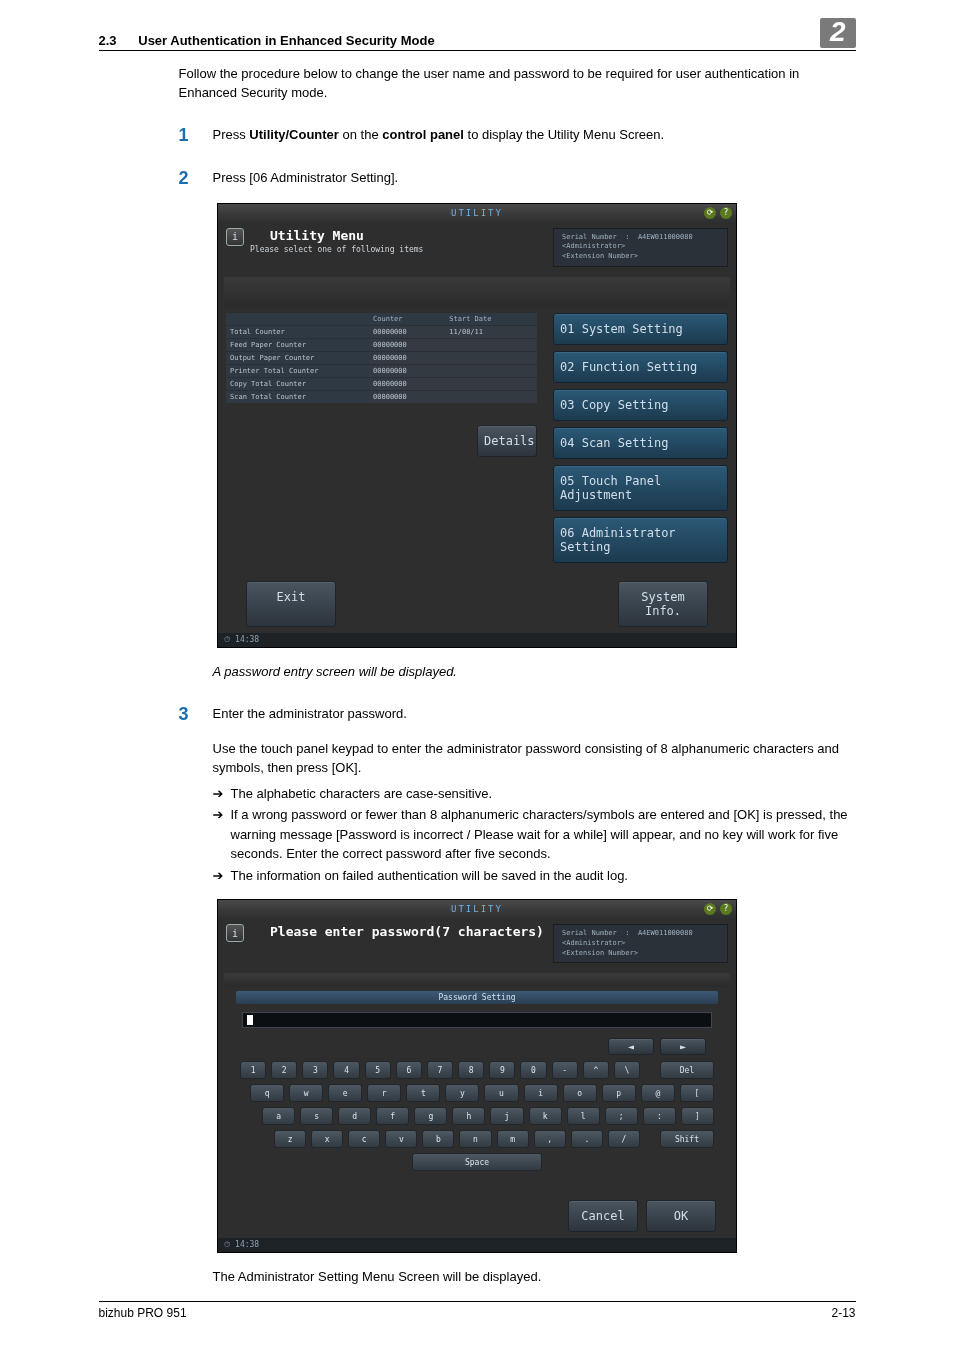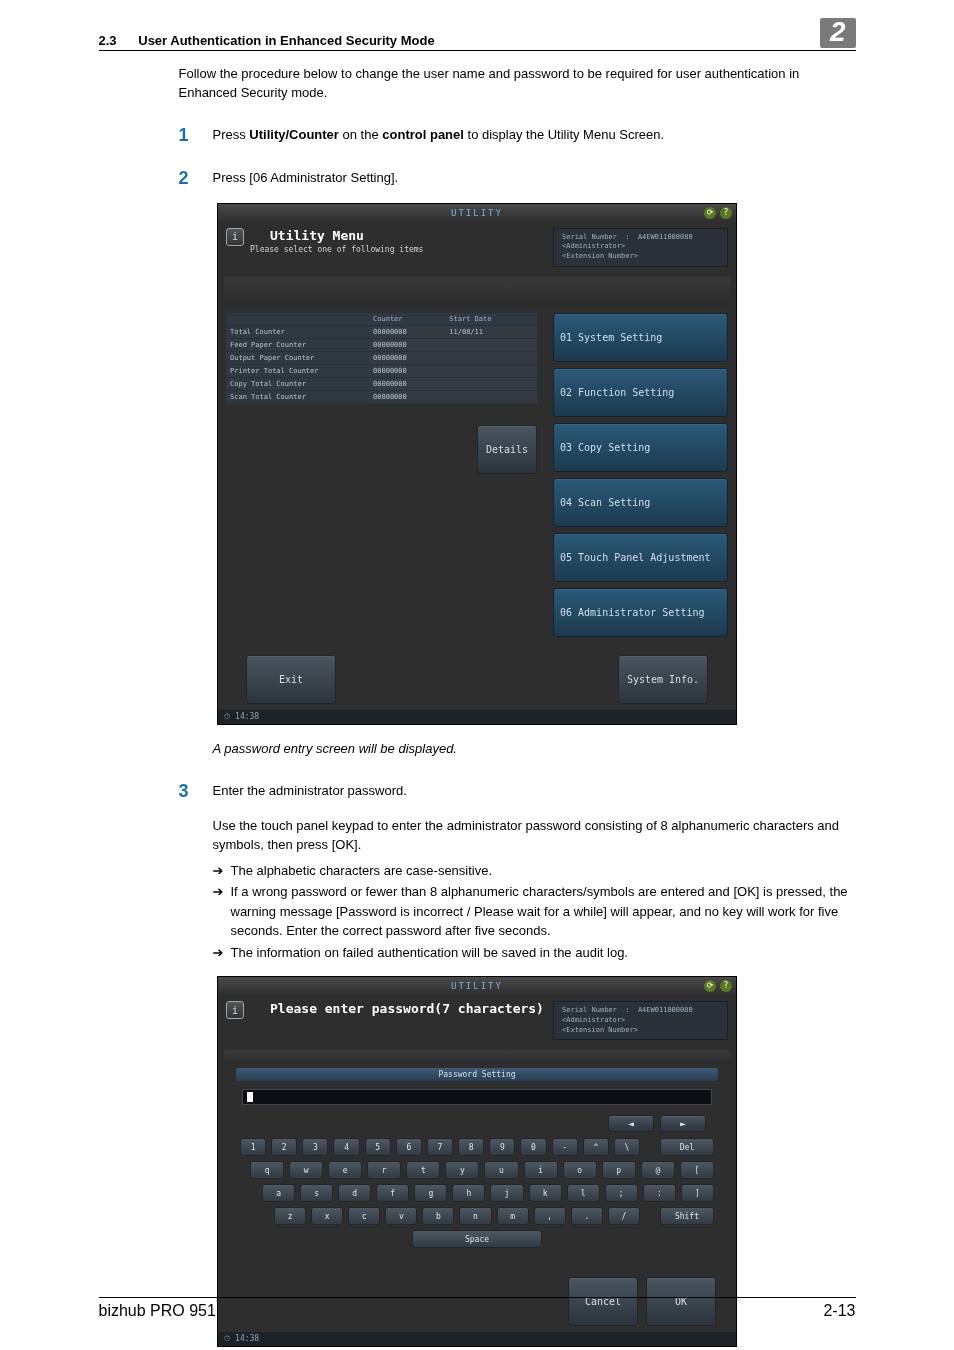--- a/index.html
+++ b/index.html
@@ -48,21 +48,21 @@
   .shot .leftpanel { flex:1; }
   .shot .rightpanel { width:175px; flex:0 0 175px; display:flex; flex-direction:column; gap:6px; }
 
   .shot table.counters { width: 100%; border-collapse: collapse; font-size:7px; color:#b9c4cd; }
   .shot table.counters th { background:#2f3944; padding:2px 4px; text-align:left; font-weight:normal; color:#9fb4c6; }
   .shot table.counters td { background:#333a42; padding:2px 4px; border-top:1px solid #2a2f35; }
   .shot table.counters td.lbl { background:#2f3944; width:46%; }
 
   .shot .details-btn { margin-top: 22px; margin-left:auto; width:60px; }
 
-  .sbtn { background: linear-gradient(#4a5560,#2c343c); border:1px solid #1e242a; border-radius:3px; padding:18px 6px; color:#d2deea; font-size:10px; text-align:left; box-shadow: inset 0 1px 0 rgba(255,255,255,0.08); }
+  .sbtn { background: linear-gradient(#4a5560,#2c343c); border:1px solid #1e242a; border-radius:3px; padding:8px 6px; color:#d2deea; font-size:12px; text-align:left; box-shadow: inset 0 1px 0 rgba(255,255,255,0.08); }
   .sbtn.center { text-align:center; }
   .sbtn.blue { background: linear-gradient(#2b5977,#1c3a4e); border-color:#123; }
 
   .shot .footer { display:flex; justify-content:space-between; padding: 8px 28px 6px 28px; }
   .shot .footer .sbtn { width:90px; text-align:center; }
   .shot .clockbar { background:#1d2227; color:#8fa2b2; font-size:8px; padding:2px 6px; }
 
   
   .pwd-body { padding: 4px 10px 10px 10px; }
   .pwd-ribbon { background: linear-gradient(#3d5a75,#2a3e52); color:#cfe0ef; font-size:8px; text-align:center; padding:2px 0; margin:0 8px; border-radius:2px; }
@@ -79,21 +79,21 @@
   .key.space { flex: 0 0 130px; }
   .kb-row.indent1 { margin-left:10px; }
   .kb-row.indent2 { margin-left:22px; }
   .kb-row.indent3 { margin-left:34px; }
   .kb-row .spacer { flex:0 0 10px; }
 
   .kb-actions { display:flex; justify-content:flex-end; gap:8px; padding: 14px 20px 6px 0; }
   .kb-actions .sbtn { width:70px; text-align:center; }
 
   
-  .page-footer { position:absolute; left:50px; right:50px; bottom:30px; border-top:1px solid #000; padding-top:4px; display:flex; justify-content:space-between; font-size:16px; }
+  .page-footer { position:absolute; left:50px; right:50px; bottom:30px; border-top:1px solid #000; padding-top:4px; display:flex; justify-content:space-between; font-size:12px; }
 </style>
 </head>
 <body>
 
 <div class="page">
 
   <div class="header-row">
     <div class="header-left">
       <span>2.3</span>
       &nbsp;&nbsp;&nbsp;&nbsp;

